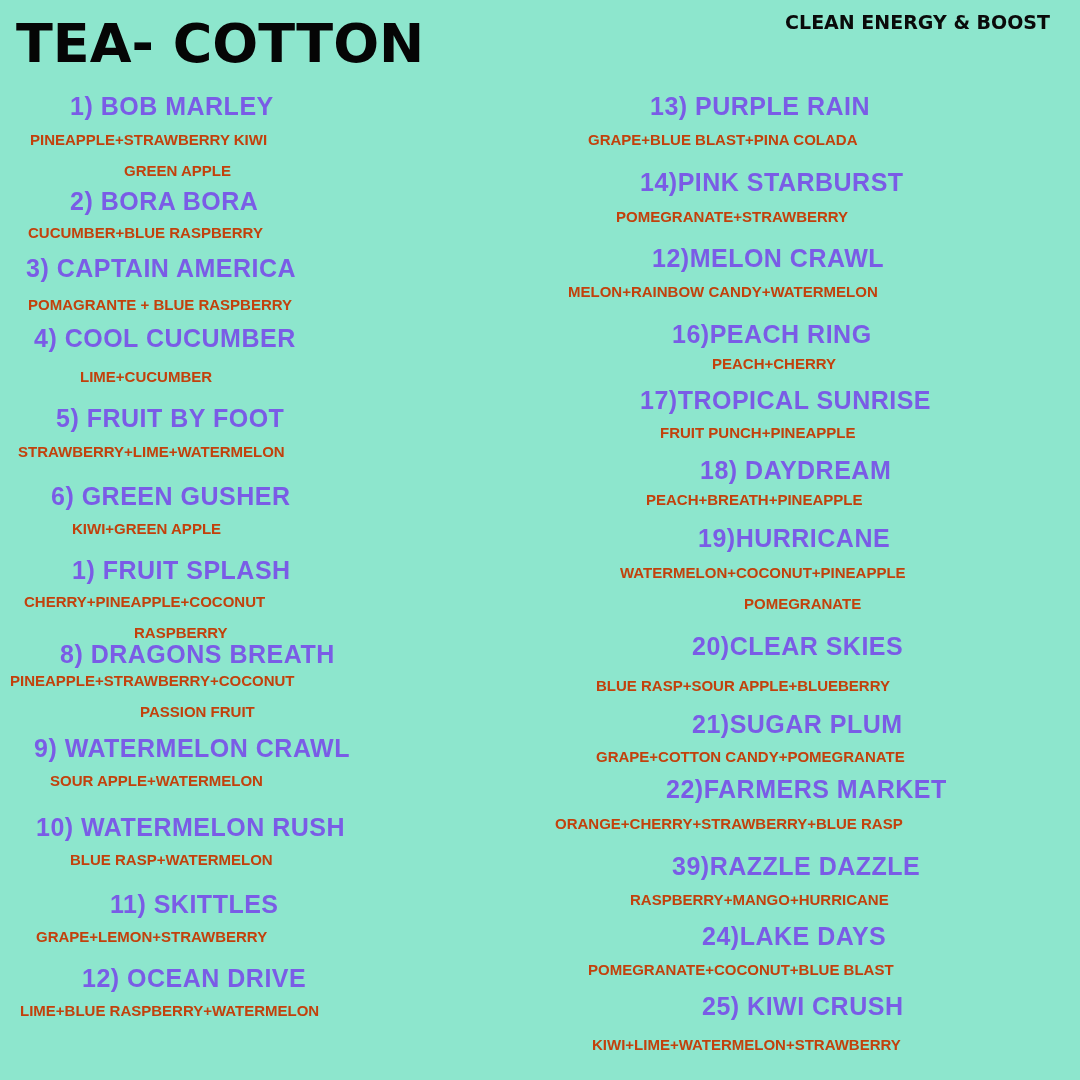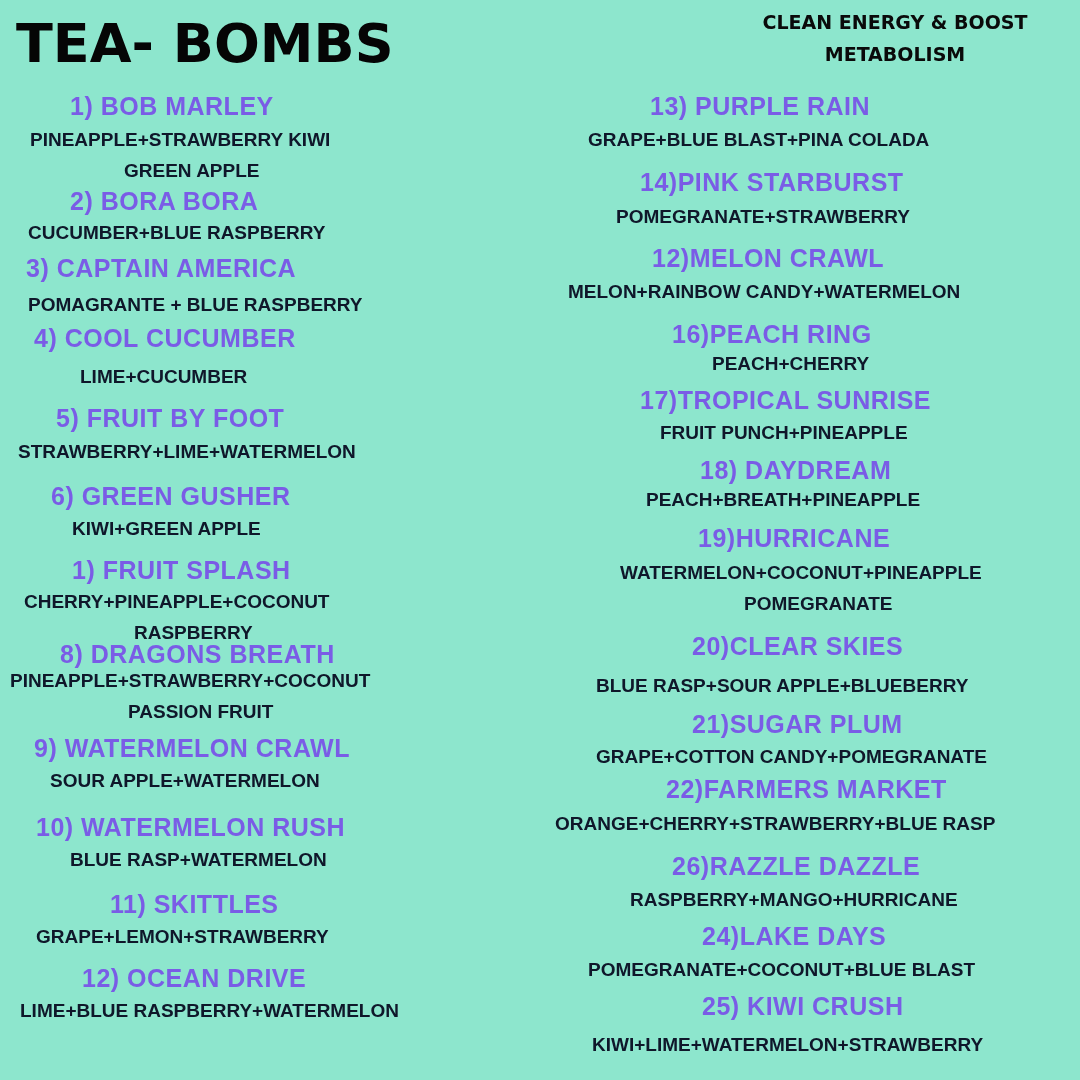--- a/index.html
+++ b/index.html
@@ -1,33 +1,32 @@
 <!DOCTYPE html>
 <html><head>
 <meta charset="utf-8">
 <style>
   html, body { margin:0; padding:0; }
   body { width:1080px; height:1080px; background:#8de6cd; position:relative; overflow:hidden;
          font-family:"DejaVu Sans", "Liberation Sans", sans-serif; }
   .title { position:absolute; left:16px; top:12px; font-size:54px; font-weight:900; color:#050505;
            letter-spacing:0px; font-family:"DejaVu Sans", sans-serif; transform:scaleX(1.0); }
-  .subtitle { position:absolute; left:740px; top:6px; width:310px; text-align:center;
+  .subtitle { position:absolute; left:740px; top:6px; width:310px; text-align:right;
               font-size:19px; font-weight:bold; color:#0a0a0a; line-height:32px; }
   .h { position:absolute; font-size:25px; font-weight:bold; color:#7a5ce6; white-space:nowrap;
        font-family:"Liberation Sans", sans-serif; letter-spacing:0.5px; }
-  .d { position:absolute; font-size:19px; font-weight:bold; color:#0f172a; white-space:nowrap;
+  .d { position:absolute; font-size:15px; font-weight:bold; color:#c2410c; white-space:nowrap;
        font-family:"Liberation Sans", sans-serif; text-align:center; line-height:31px; }
 </style>
 </head>
 <body>
 
-<div class="title">TEA- BOMBS</div>
+<div class="title">TEA- COTTON</div>
 <div class="subtitle">
   <div>CLEAN ENERGY &amp; BOOST</div>
-  <div>METABOLISM</div>
 </div>
 
 <div class="h" style="left:70px;top:92px">1) BOB MARLEY</div>
 <div class="d" style="left:30px;top:124px">PINEAPPLE+STRAWBERRY KIWI</div>
 <div class="d" style="left:124px;top:155px">GREEN APPLE</div>
 
 <div class="h" style="left:70px;top:187px">2) BORA BORA</div>
 <div class="d" style="left:28px;top:217px">CUCUMBER+BLUE RASPBERRY</div>
 
 <div class="h" style="left:26px;top:254px">3) CAPTAIN AMERICA</div>
@@ -41,21 +40,21 @@
 
 <div class="h" style="left:51px;top:482px">6) GREEN GUSHER</div>
 <div class="d" style="left:72px;top:513px">KIWI+GREEN APPLE</div>
 
 <div class="h" style="left:72px;top:556px">1) FRUIT SPLASH</div>
 <div class="d" style="left:24px;top:586px">CHERRY+PINEAPPLE+COCONUT</div>
 <div class="d" style="left:134px;top:617px">RASPBERRY</div>
 
 <div class="h" style="left:60px;top:640px">8) DRAGONS BREATH</div>
 <div class="d" style="left:10px;top:665px">PINEAPPLE+STRAWBERRY+COCONUT</div>
-<div class="d" style="left:128px;top:696px">PASSION FRUIT</div>
+<div class="d" style="left:140px;top:696px">PASSION FRUIT</div>
 
 <div class="h" style="left:34px;top:734px">9) WATERMELON CRAWL</div>
 <div class="d" style="left:50px;top:765px">SOUR APPLE+WATERMELON</div>
 
 <div class="h" style="left:36px;top:813px">10) WATERMELON RUSH</div>
 <div class="d" style="left:70px;top:844px">BLUE RASP+WATERMELON</div>
 
 <div class="h" style="left:110px;top:890px">11) SKITTLES</div>
 <div class="d" style="left:36px;top:921px">GRAPE+LEMON+STRAWBERRY</div>
 
@@ -86,20 +85,20 @@
 
 <div class="h" style="left:692px;top:632px">20)CLEAR SKIES</div>
 <div class="d" style="left:596px;top:670px">BLUE RASP+SOUR APPLE+BLUEBERRY</div>
 
 <div class="h" style="left:692px;top:710px">21)SUGAR PLUM</div>
 <div class="d" style="left:596px;top:741px">GRAPE+COTTON CANDY+POMEGRANATE</div>
 
 <div class="h" style="left:666px;top:775px">22)FARMERS MARKET</div>
 <div class="d" style="left:555px;top:808px">ORANGE+CHERRY+STRAWBERRY+BLUE RASP</div>
 
-<div class="h" style="left:672px;top:852px">26)RAZZLE DAZZLE</div>
+<div class="h" style="left:672px;top:852px">39)RAZZLE DAZZLE</div>
 <div class="d" style="left:630px;top:884px">RASPBERRY+MANGO+HURRICANE</div>
 
 <div class="h" style="left:702px;top:922px">24)LAKE DAYS</div>
 <div class="d" style="left:588px;top:954px">POMEGRANATE+COCONUT+BLUE BLAST</div>
 
 <div class="h" style="left:702px;top:992px">25) KIWI CRUSH</div>
 <div class="d" style="left:592px;top:1029px">KIWI+LIME+WATERMELON+STRAWBERRY</div>
 
 </body></html>

